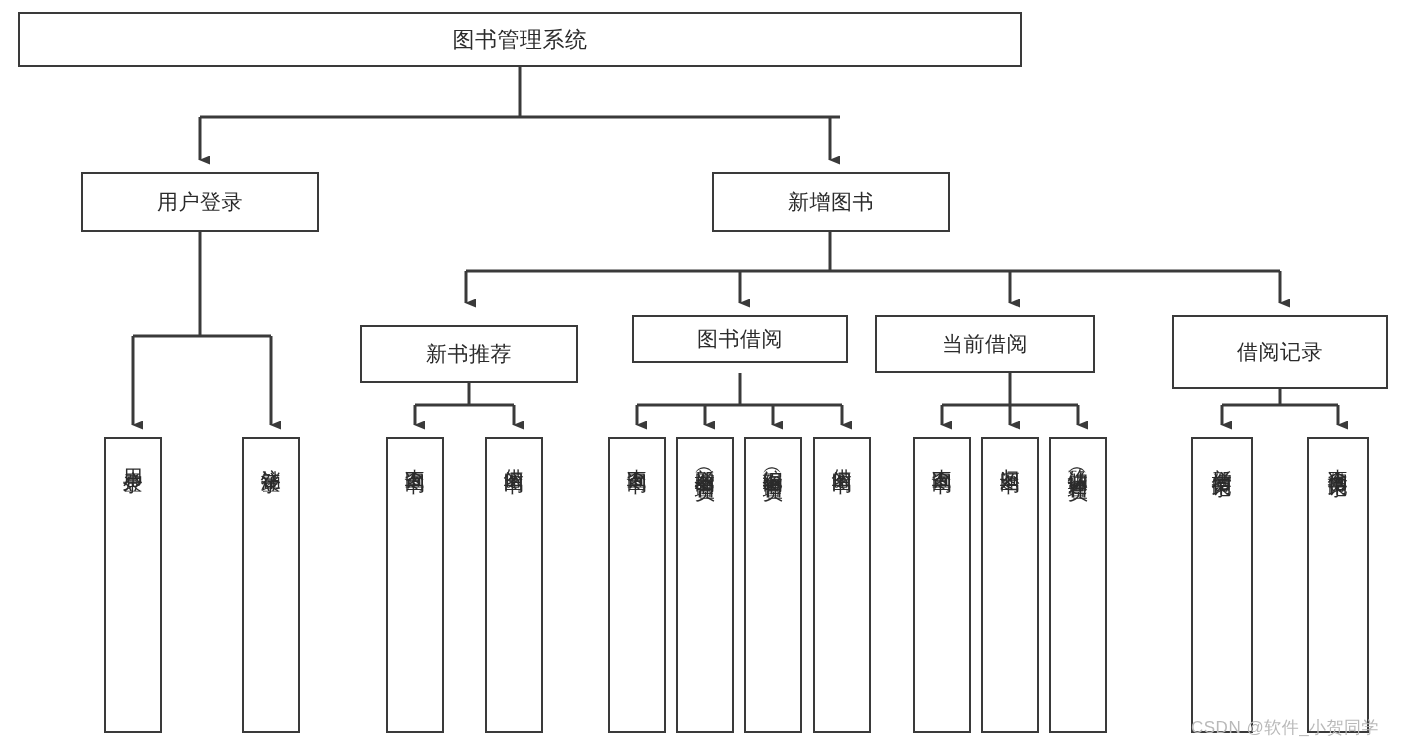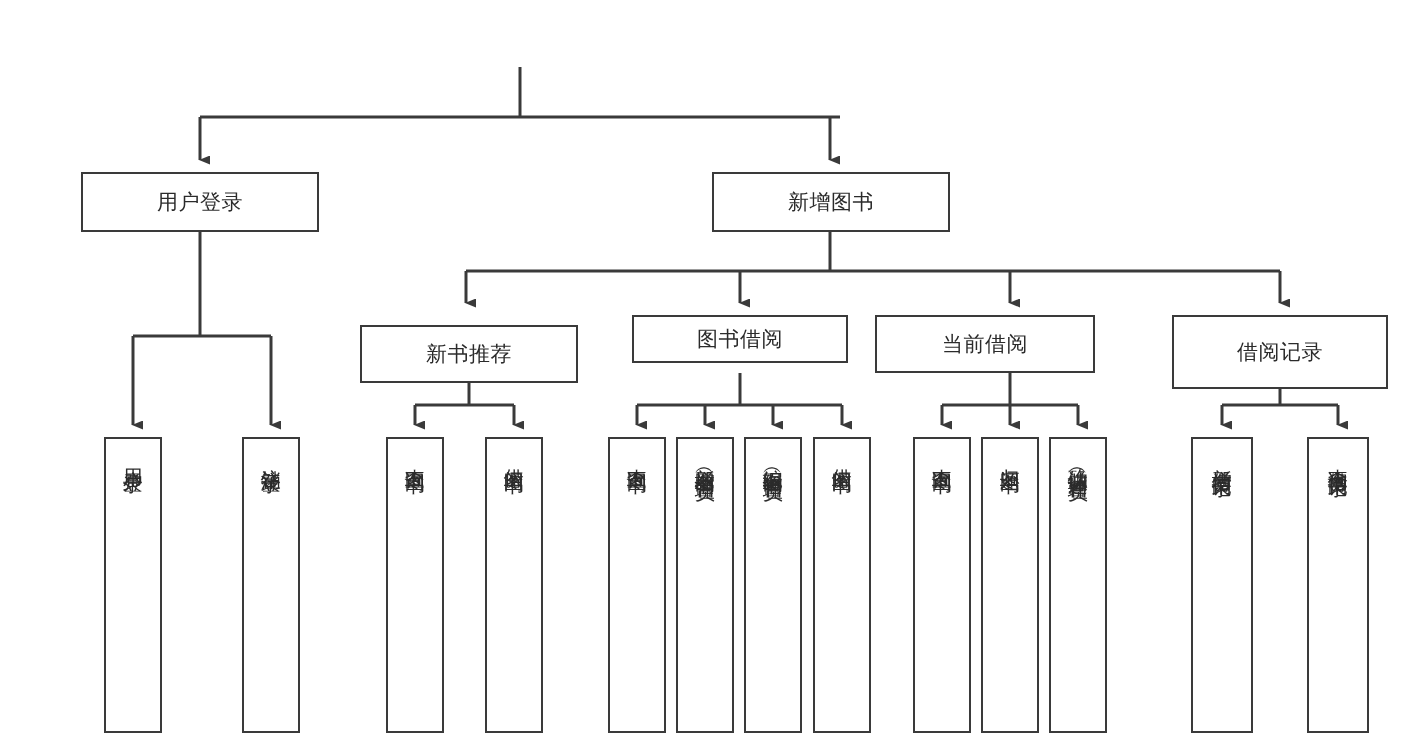--- a/index.html
+++ b/index.html
@@ -119,20 +119,23 @@
       <path d="M1010,405 L1010,425" marker-end="url(#arrow)"></path>
       <path d="M1078,405 L1078,425" marker-end="url(#arrow)"></path>
 
       <path d="M1280,373 L1280,405"></path>
       <path d="M1222,405 L1338,405"></path>
       <path d="M1222,405 L1222,425" marker-end="url(#arrow)"></path>
       <path d="M1338,405 L1338,425" marker-end="url(#arrow)"></path>
     </g>
   </svg>
 
+  <div class="node root horiz" style="left:18px; top:12px; width:1004px; height:55px;">
+    <span class="label">图书管理系统</span>
+  </div>
 
   <div class="node horiz" style="left:81px; top:172px; width:238px; height:60px;">
     <span class="label">用户登录</span>
   </div>
 
   <div class="node horiz" style="left:712px; top:172px; width:238px; height:60px;">
     <span class="label">新增图书</span>
   </div>
 
   <div class="node horiz" style="left:360px; top:325px; width:218px; height:58px;">
@@ -196,14 +199,15 @@
   </div>
 
   <div class="node vert" style="left:1191px; top:437px; width:62px; height:296px;">
     <span class="label">新增借阅记录</span>
   </div>
 
   <div class="node vert" style="left:1307px; top:437px; width:62px; height:296px;">
     <span class="label">查询借阅记录</span>
   </div>
 
+  <div class="watermark" style="left:1191px; top:716px;">CSDN @软件_小贺同学</div>
 
 </div>
 
 </body></html>

